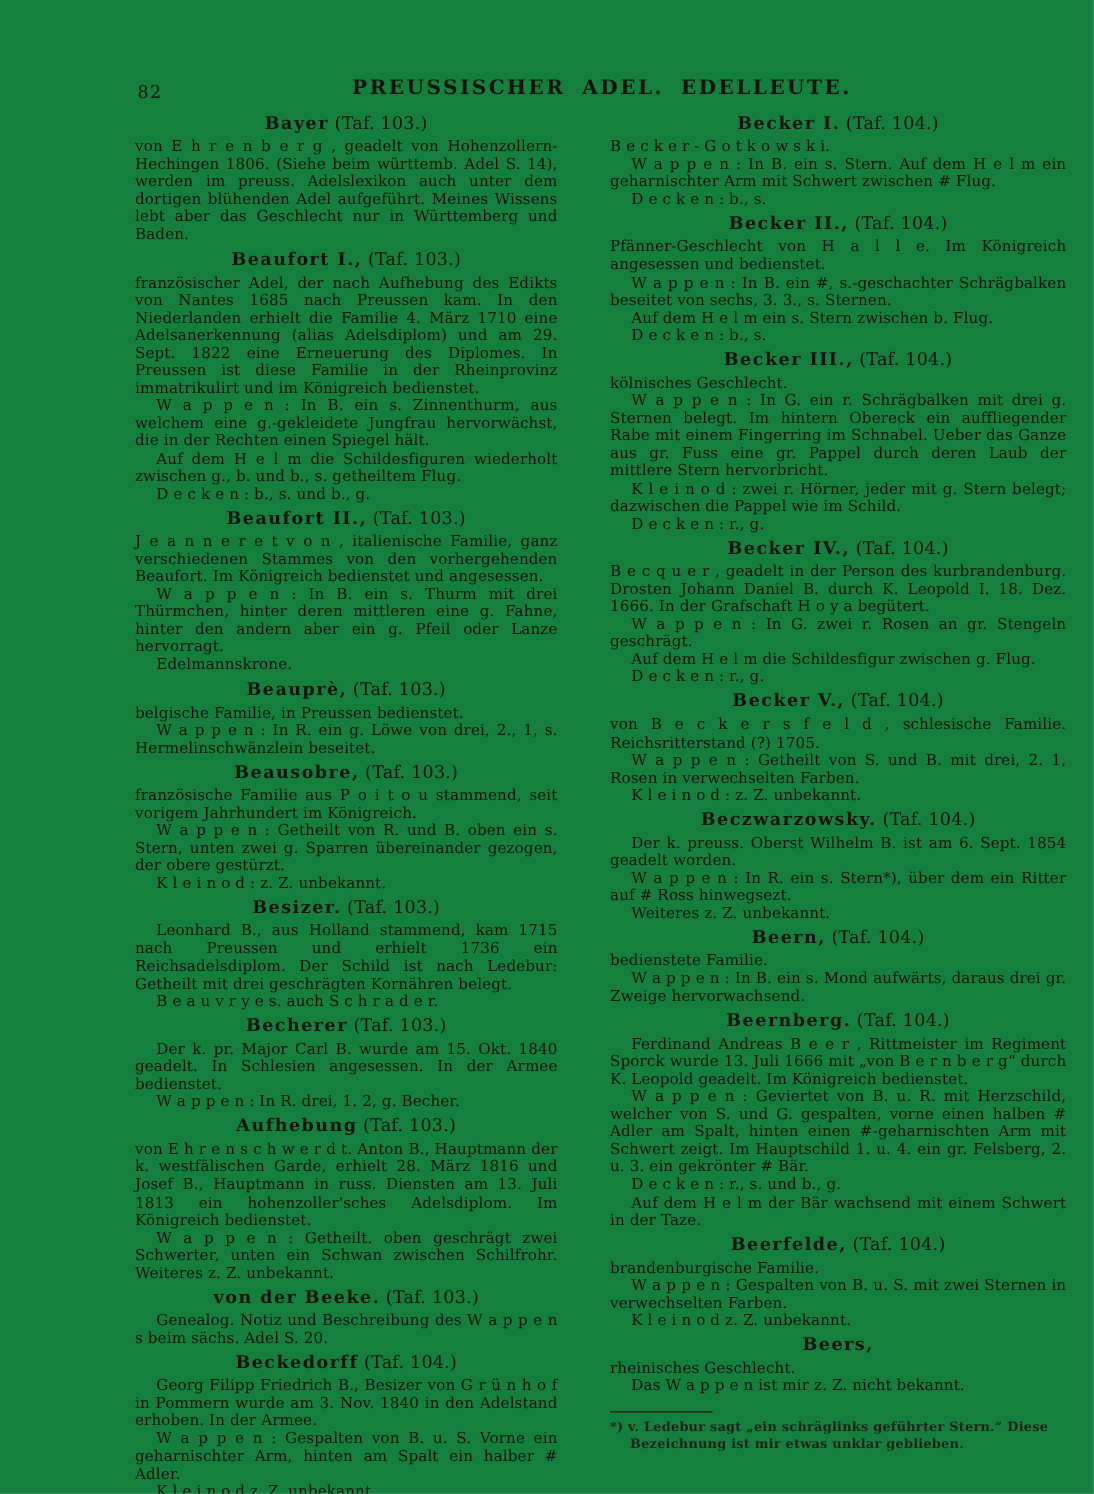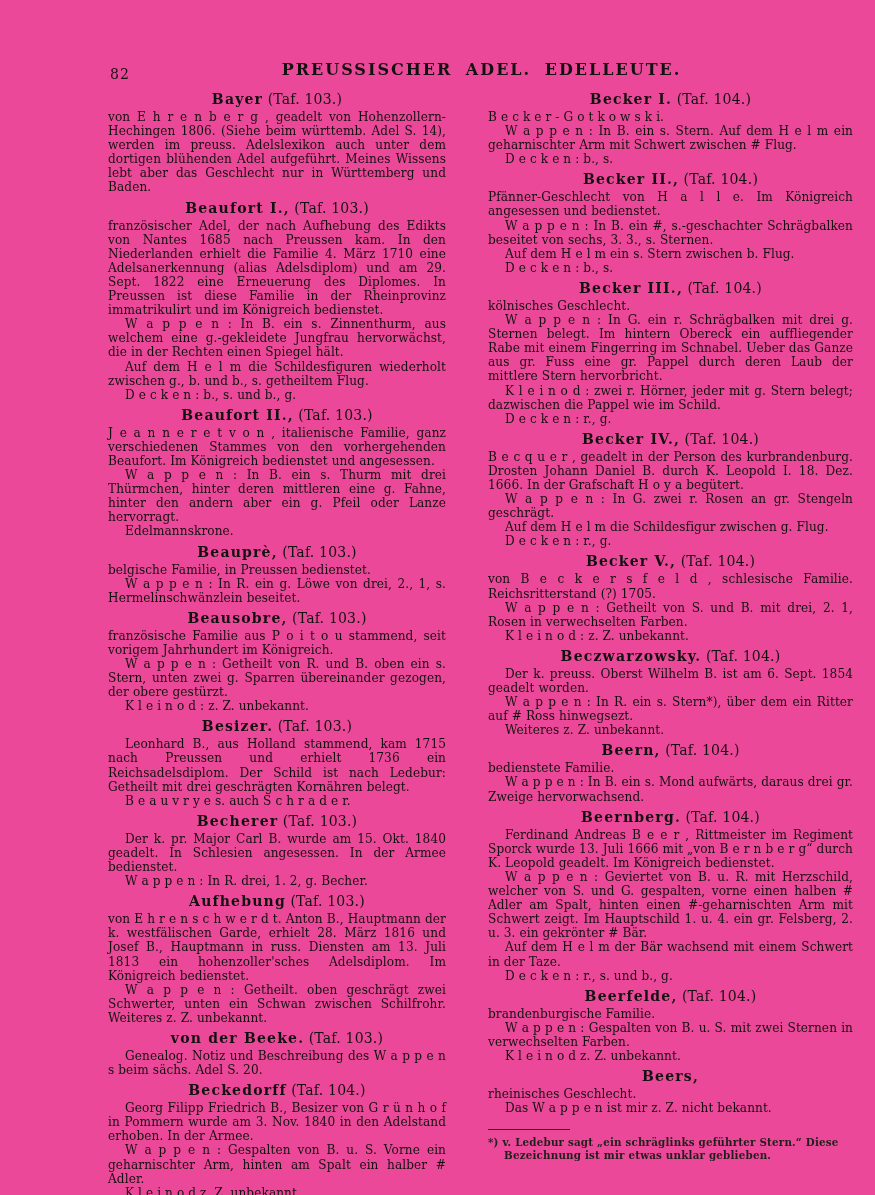--- a/index.html
+++ b/index.html
@@ -4,21 +4,21 @@
 <style>
   html,body{margin:0;padding:0;}
   body{
     background:#e8e6e0;
     font-family:"DejaVu Serif","Liberation Serif",serif;
   }
   .page{
     position:relative;
     width:875px;height:1195px;
     margin:0 auto;
-    background:#ec4899;
+    background:#15803d;
     color:#141210;
     overflow:hidden;
     box-sizing:border-box;
     padding:58px 20px 0 108px;
   }
   .running-header{
     position:relative;
     height:26px;
     margin-bottom:2px;
   }
@@ -262,22 +262,22 @@
           <p class="indent">W a p p e n :  In B. ein s. Mond aufwärts, daraus drei gr. Zweige hervorwachsend.</p>
         </section>
 
   <section class="entry">
     <h3 class="entry-heading">
       <span class="entry-name">Beernberg.</span>
       <span class="entry-taf"> (Taf. 104.)</span>
     </h3>
   <p class="indent">Ferdinand Andreas B e e r ,  Rittmeister im Regiment Sporck wurde 13. Juli 1666 mit „von B e r n b e r g“ durch K. Leopold geadelt.  Im Königreich bedienstet.</p>
           <p class="indent">W a p p e n :  Geviertet von B. u. R. mit Herzschild, welcher von S. und G. gespalten, vorne einen halben # Adler am Spalt, hinten einen #-geharnischten Arm mit Schwert zeigt.  Im Hauptschild 1. u. 4. ein gr. Felsberg, 2. u. 3. ein gekrönter # Bär.</p>
+          <p class="indent">D e c k e n :  r., s. und b., g.</p>
           <p class="indent">Auf dem H e l m der Bär wachsend mit einem Schwert in der Taze.</p>
-          <p class="indent">D e c k e n :  r., s. und b., g.</p>
         </section>
 
   <section class="entry">
     <h3 class="entry-heading">
       <span class="entry-name">Beerfelde,</span>
       <span class="entry-taf"> (Taf. 104.)</span>
     </h3>
   <p>brandenburgische Familie.</p>
           <p class="indent">W a p p e n :  Gespalten von B. u. S. mit zwei Sternen in verwechselten Farben.</p>
           <p class="indent">K l e i n o d  z. Z. unbekannt.</p>

